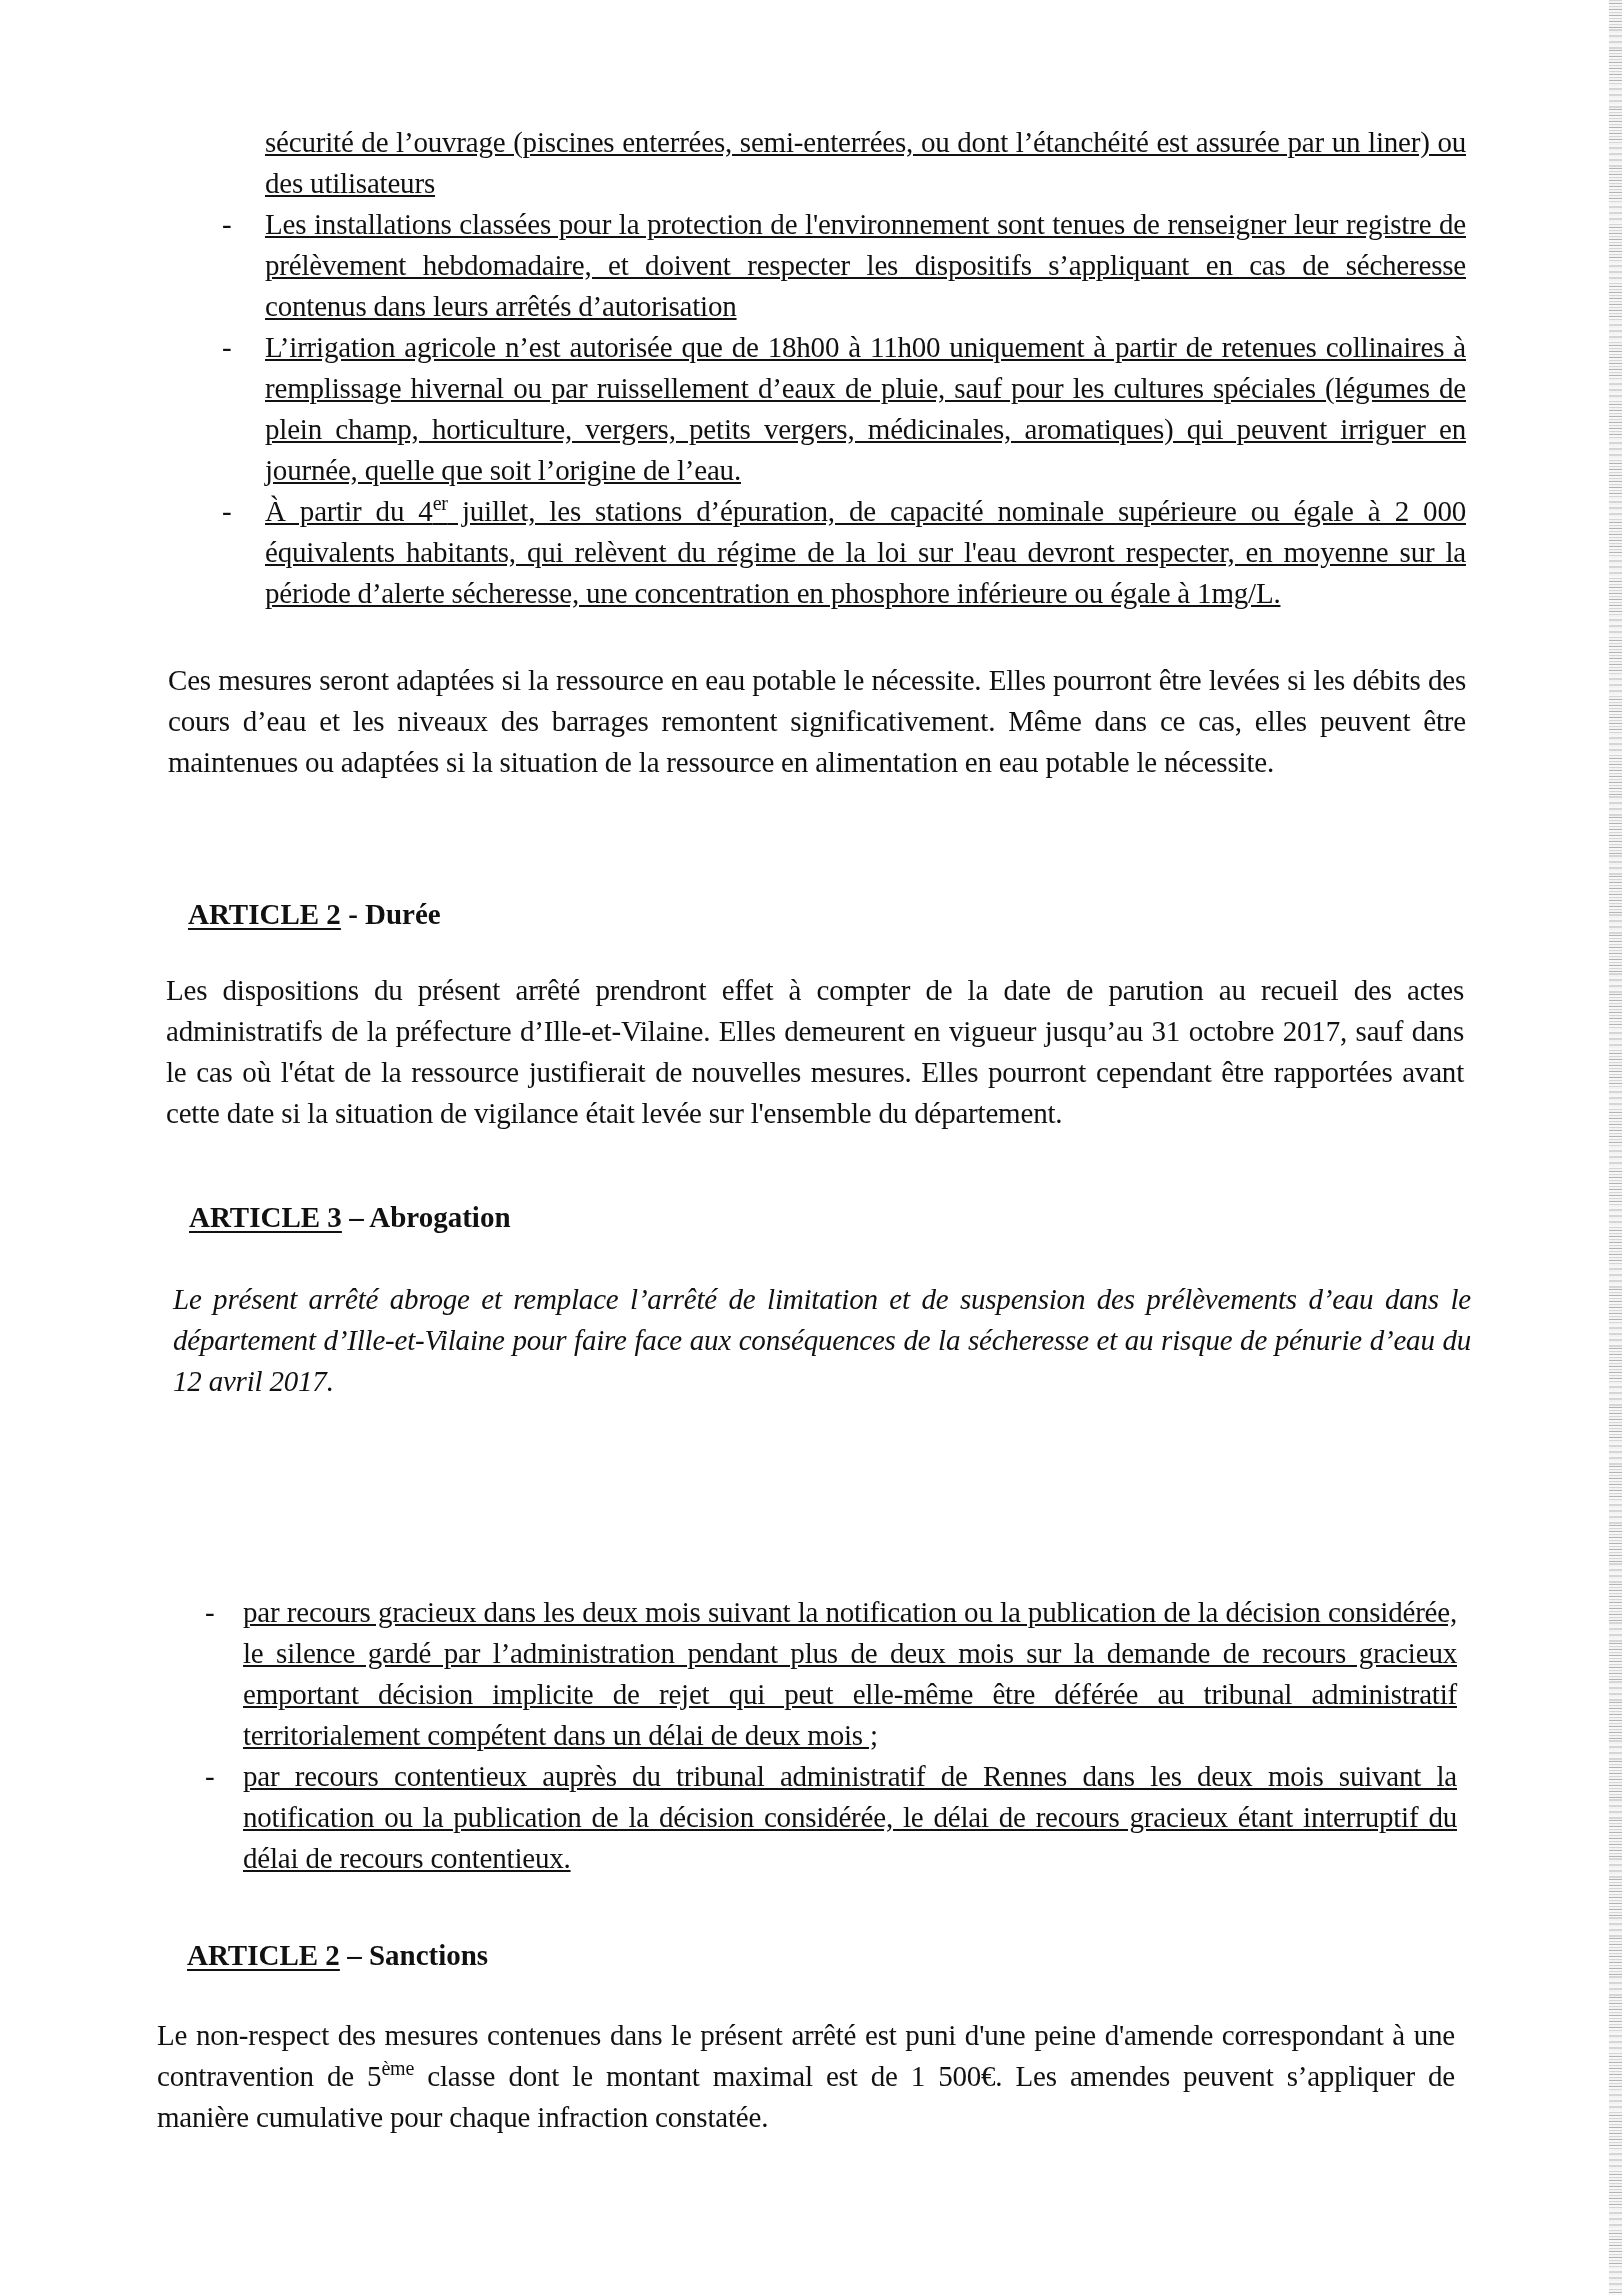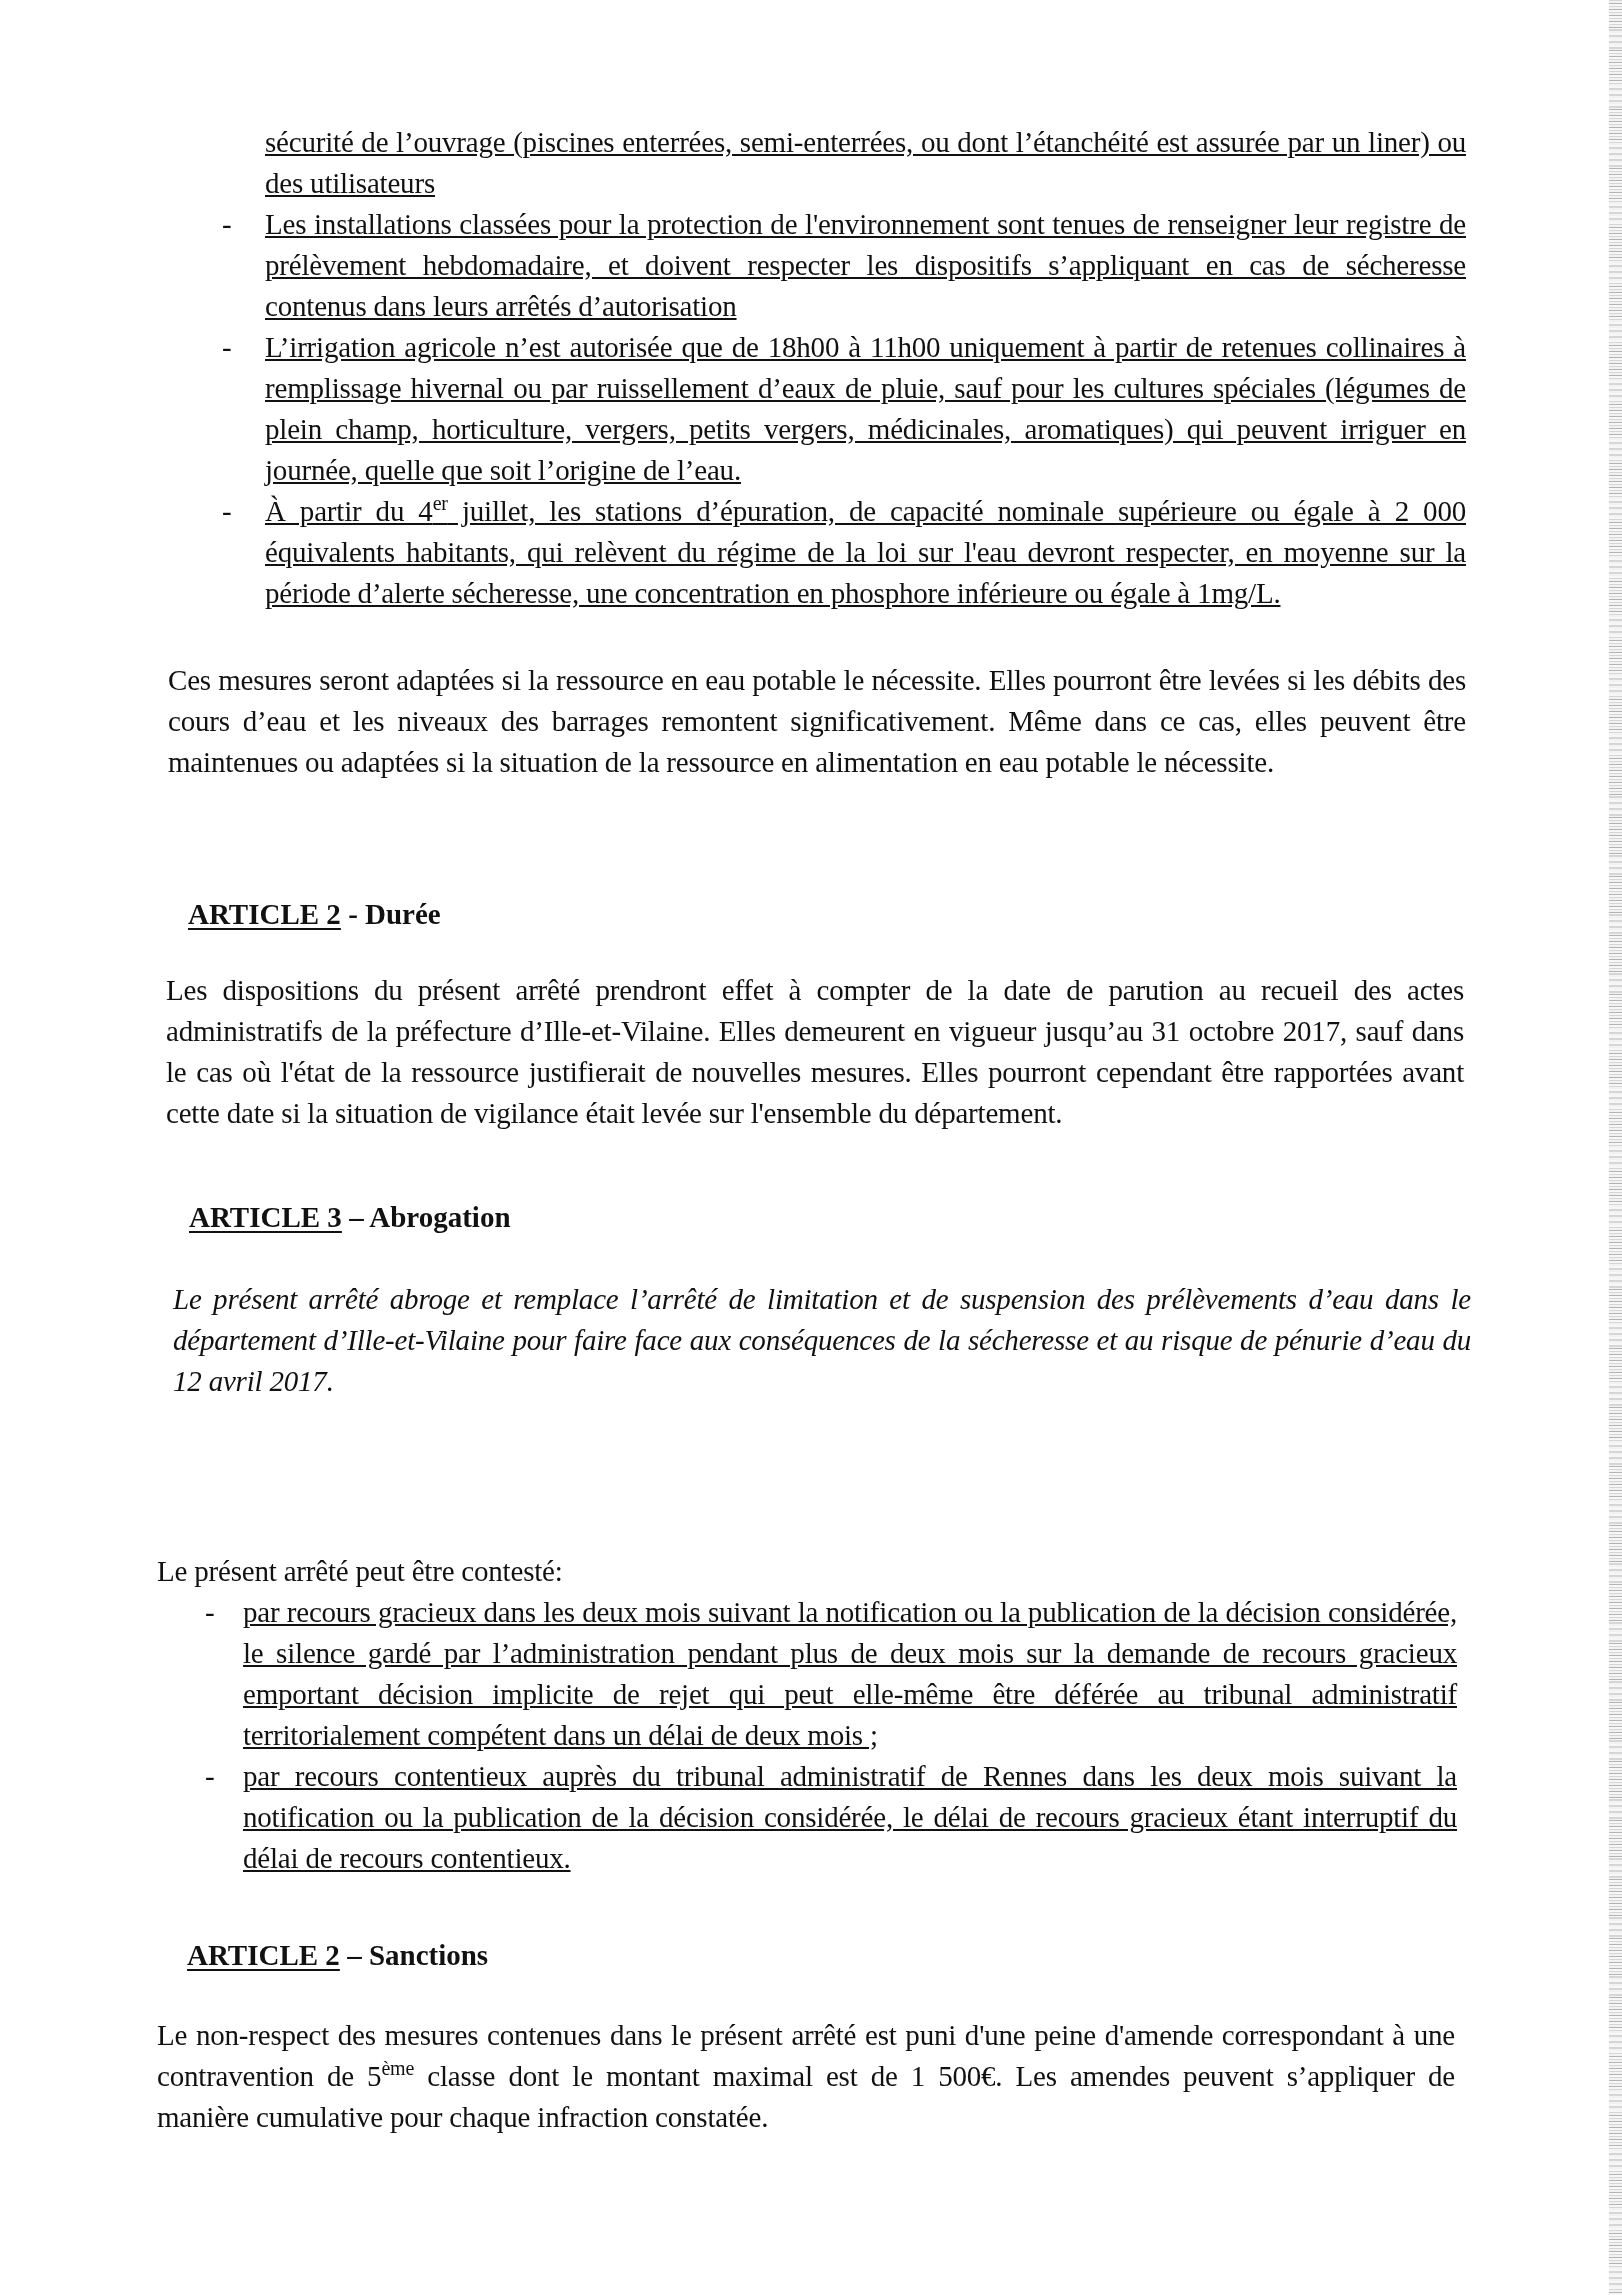--- a/index.html
+++ b/index.html
@@ -51,21 +51,20 @@
   <div class="heading" style="left:157px; top:896px;">
     <span class="num">ARTICLE 2</span><span> - </span><span>Durée</span>
   </div>
   <p class="block text justify" style="left:166px; top:970px; width:1298px; margin:0;">Les dispositions du présent arrêté prendront effet à compter de la date de parution au recueil des actes administratifs de la préfecture d’Ille-et-Vilaine. Elles demeurent en vigueur jusqu’au 31 octobre 2017, sauf dans le cas où l'état de la ressource justifierait de nouvelles mesures. Elles pourront cependant être rapportées avant cette date si la situation de vigilance était levée sur l'ensemble du département.</p>
 
   <div class="heading" style="left:158px; top:1199px;">
     <span class="num">ARTICLE 3</span><span> – </span><span>Abrogation</span>
   </div>
   <p class="block text justify" style="left:166px; top:1272px; width:1298px; margin:7px;font-style:italic;">Le présent arrêté abroge et remplace l’arrêté de limitation et de suspension des prélèvements d’eau dans le département d’Ille-et-Vilaine pour faire face aux conséquences de la sécheresse et au risque de pénurie d’eau du 12 avril 2017.</p>
 
-  <p class="block text" style="left:157px; top:1551px; width:1298px; margin:0;">Le présent arrêté peut être contesté:</p>
   <ul class="bullets text justify" style="left:243px; top:1592px; width:1214px;">
     <li>
       <span class="dash" style="left:-38px;">-</span>
       <span>par recours gracieux dans les deux mois suivant la notification ou la publication de la décision considérée, le silence gardé par l’administration pendant plus de deux mois sur la demande de recours gracieux emportant décision implicite de rejet qui peut elle-même être déférée au tribunal administratif territorialement compétent dans un délai de deux mois ;</span>
     </li>
     <li>
       <span class="dash" style="left:-38px;">-</span>
       <span>par recours contentieux auprès du tribunal administratif de Rennes dans les deux mois suivant la notification ou la publication de la décision considérée, le délai de recours gracieux étant interruptif du délai de recours contentieux.</span>
     </li>
   </ul>

